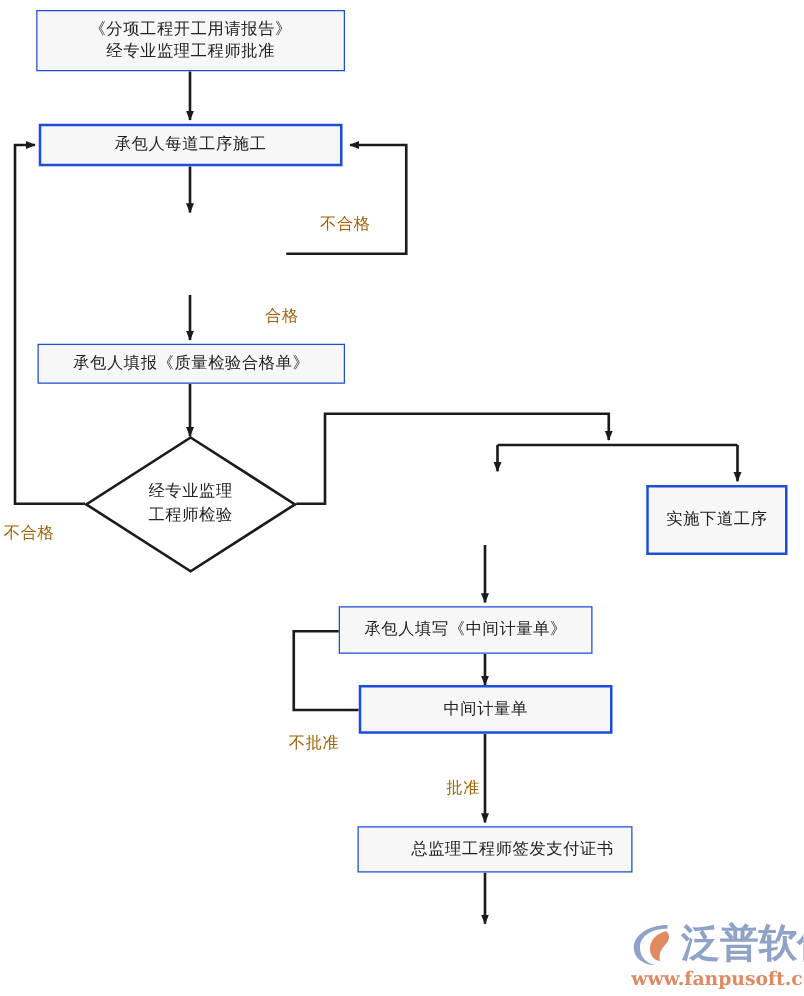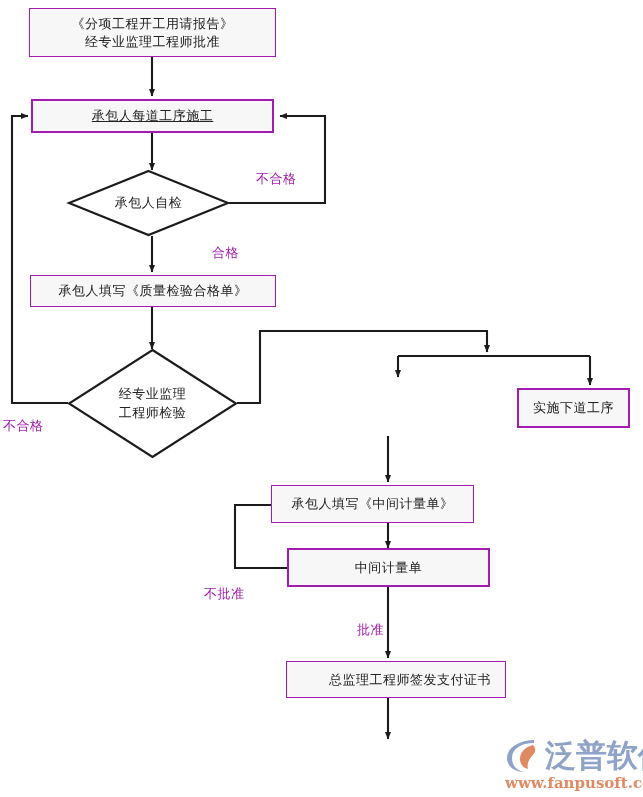--- a/index.html
+++ b/index.html
@@ -11,21 +11,21 @@
     position: relative;
     width: 643px;
     height: 797px;
     background: #ffffff;
     font-family: "DejaVu Sans", "Liberation Sans", sans-serif;
     overflow: hidden;
   }
   .node {
     position: absolute;
     box-sizing: border-box;
-    border: 2px solid #a21caf;
+    border: 2px solid #1d4ed8;
     background: #f7f7f7;
     display: flex;
     align-items: center;
     justify-content: center;
     text-align: center;
     color: #222222;
     font-size: 13px;
     line-height: 1.35;
     letter-spacing: 0.5px;
     white-space: pre-line;
@@ -52,21 +52,21 @@
     text-align: center;
     color: #222222;
     font-size: 13px;
     line-height: 1.45;
     letter-spacing: 0.5px;
     white-space: pre-line;
     pointer-events: none;
   }
   .edge-label {
     position: absolute;
-    color: #a21caf;
+    color: #a16207;
     font-size: 13px;
     letter-spacing: 0.5px;
     white-space: nowrap;
   }
   #wires {
     position: absolute;
     left: 0;
     top: 0;
     width: 643px;
     height: 797px;
@@ -142,56 +142,50 @@
 
       <path d="M388,587 L388,658" marker-end="url(#ah)"></path>
 
       <path d="M388,698 L388,739" marker-end="url(#ah)"></path>
     </g>
   </svg>
 
   <div class="node thin" style="left:29px; top:8px; width:247px; height:49px;">《分项工程开工用请报告》
 经专业监理工程师批准</div>
 
-  <div class="node" style="left:31px; top:99px; width:243px; height:34px;text-decoration:underline;">承包人每道工序施工</div>
+  <div class="node" style="left:31px; top:99px; width:243px; height:34px;">承包人每道工序施工</div>
 
-  <div class="diamond-wrap" style="left:68px; top:170px; width:161px; height:66px;">
-    <svg width="161" height="66" xmlns="http://www.w3.org/2000/svg">
-      <polygon points="80.5,1 160,33 80.5,65 1,33" fill="#ffffff" stroke="#1b1b1b" stroke-width="2.1"></polygon>
-    </svg>
-    <div class="diamond-label">承包人自检</div>
-  </div>
 
-  <div class="node thin" style="left:30px; top:275px; width:246px; height:32px;">承包人填写《质量检验合格单》</div>
+  <div class="node thin" style="left:30px; top:275px; width:246px; height:32px;">承包人填报《质量检验合格单》</div>
 
   <div class="diamond-wrap" style="left:68px; top:349px; width:169px; height:109px;">
     <svg width="169" height="109" xmlns="http://www.w3.org/2000/svg">
       <polygon points="84.5,1 168,54.5 84.5,108 1,54.5" fill="#ffffff" stroke="#1b1b1b" stroke-width="2.1"></polygon>
     </svg>
     <div class="diamond-label">经专业监理
 工程师检验</div>
   </div>
 
 
-  <div class="node" style="left:517px; top:388px; width:113px; height:40px;">实施下道工序</div>
+  <div class="node" style="left:517px; top:388px; width:113px; height:56px;">实施下道工序</div>
 
   <div class="node thin" style="left:271px; top:485px; width:203px; height:38px;">承包人填写《中间计量单》</div>
 
   <div class="node" style="left:287px; top:548px; width:203px; height:39px;">中间计量单</div>
 
   <div class="node thin" style="left:286px; top:661px; width:220px; height:37px;padding-left:28px;">总监理工程师签发支付证书</div>
 
 
   <div class="edge-label" style="left:256px; top:170px;">不合格</div>
 
   <div class="edge-label" style="left:164px; top:244px;margin-left:48px;">合格</div>
 
   <div class="edge-label" style="left:3px; top:417px;">不合格</div>
 
-  <div class="edge-label" style="left:204px; top:585px;">不批准</div>
+  <div class="edge-label" style="left:231px; top:585px;">不批准</div>
 
   <div class="edge-label" style="left:357px; top:621px;">批准</div>
 
   <div class="watermark">
     <svg width="40" height="38" style="position:absolute; left:0; top:1px;" viewBox="0 0 40 38" xmlns="http://www.w3.org/2000/svg">
       <path d="M31,3 C16,3 4,11 4,21 C4,29 11,35 21,35 C13,33 9,28 9,21 C9,12 18,6 31,6 Z" fill="#8fa3c8"></path>
       <path d="M30,8 C22,10 17,15 17,22 C17,27 20,31 25,32 C24,28 25,23 29,19 C32,16 34,12 30,8 Z" fill="#e08a63"></path>
     </svg>
     <div class="wm-text">泛普软件</div>
     <div class="wm-url">www.fanpusoft.com</div>

